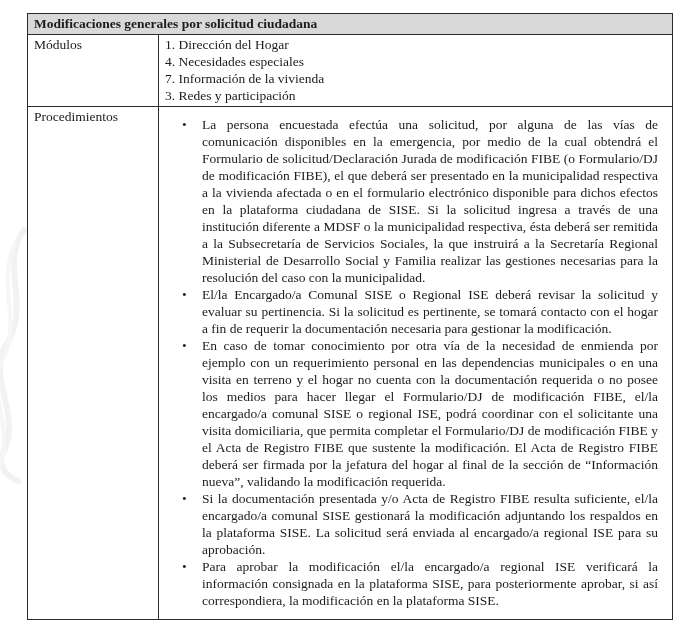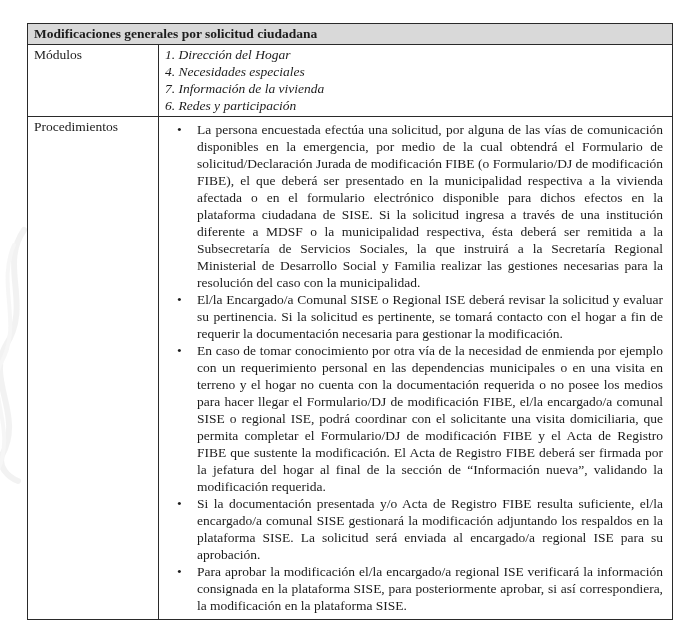--- a/index.html
+++ b/index.html
@@ -19,21 +19,21 @@
   .margin-ornament {
     position: absolute;
     left: -6px;
     top: 225px;
     opacity: 0.45;
     pointer-events: none;
   }
   table.doc-table {
     position: absolute;
     left: 27px;
-    top: 23px;
+    top: 13px;
     width: 646px;
     border-collapse: collapse;
     font-size: 13.5px;
     line-height: 1.26;
     background: #ffffff;
   }
   table.doc-table th,
   table.doc-table td {
     border: 1px solid #2a2a2a;
     vertical-align: top;
@@ -44,24 +44,23 @@
     text-align: left;
     font-weight: bold;
     font-size: 13.5px;
     padding: 1px 6px;
   }
   td.label-cell {
     width: 131px;
   }
   .module-item {
     text-align: left;
-    font-style: italic;
   }
   ul.bullets {
-    margin: 3px;
+    margin: 8px;
     padding: 0 1px 0 0;
     list-style: none;
   }
   ul.bullets li {
     position: relative;
     padding-left: 29px;
     text-align: justify;
   }
   ul.bullets li::before {
     content: "\2022";
@@ -83,21 +82,21 @@
       <tr>
     <th class="table-title" colspan="2">Modificaciones generales por solicitud ciudadana</th>
   </tr>
 
   <tr>
     <td class="label-cell">Módulos</td>
     <td class="content-cell">
       <div class="module-item">1. Dirección del Hogar</div>
       <div class="module-item">4. Necesidades especiales</div>
       <div class="module-item">7. Información de la vivienda</div>
-      <div class="module-item">6. Redes y participación</div>
+      <div class="module-item">3. Redes y participación</div>
     </td>
   </tr>
 
   <tr>
     <td class="label-cell">Procedimientos</td>
     <td class="content-cell">
       <ul class="bullets">
         <li>La persona encuestada efectúa una solicitud, por alguna de las vías de comunicación disponibles en la emergencia, por medio de la cual obtendrá el Formulario de solicitud/Declaración Jurada de modificación FIBE (o Formulario/DJ de modificación FIBE), el que deberá ser presentado en la municipalidad respectiva a la vivienda afectada o en el formulario electrónico disponible para dichos efectos en la plataforma ciudadana de SISE. Si la solicitud ingresa a través de una institución diferente a MDSF o la municipalidad respectiva, ésta deberá ser remitida a la Subsecretaría de Servicios Sociales, la que instruirá a la Secretaría Regional Ministerial de Desarrollo Social y Familia realizar las gestiones necesarias para la resolución del caso con la municipalidad.</li>
         <li>El/la Encargado/a Comunal SISE o Regional ISE deberá revisar la solicitud y evaluar su pertinencia. Si la solicitud es pertinente, se tomará contacto con el hogar a fin de requerir la documentación necesaria para gestionar la modificación.</li>
         <li>En caso de tomar conocimiento por otra vía de la necesidad de enmienda por ejemplo con un requerimiento personal en las dependencias municipales o en una visita en terreno y el hogar no cuenta con la documentación requerida o no posee los medios para hacer llegar el Formulario/DJ de modificación FIBE, el/la encargado/a comunal SISE o regional ISE, podrá coordinar con el solicitante una visita domiciliaria, que permita completar el Formulario/DJ de modificación FIBE y el Acta de Registro FIBE que sustente la modificación. El Acta de Registro FIBE deberá ser firmada por la jefatura del hogar al final de la sección de “Información nueva”, validando la modificación requerida.</li>

